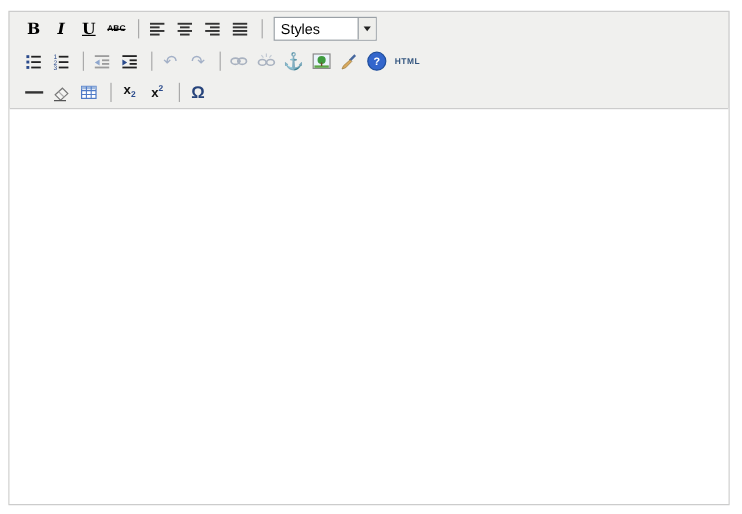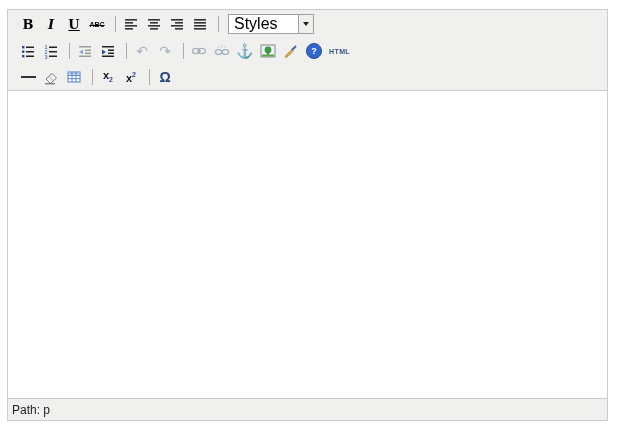--- a/index.html
+++ b/index.html
@@ -18,21 +18,21 @@
   .glyph-disabled{color:#a3b0c7;font-size:14px;line-height:1;}
   .glyph-anchor{color:#1f3b6e;font-size:14px;line-height:1;}
   .glyph-omega{color:#26437b;font-size:14px;font-weight:bold;line-height:1;}
   .b-html{font-size:7px;font-weight:bold;color:#33557f;letter-spacing:0.4px;width:auto;padding:0 2px;}
   .b-hr{width:15px;height:0;border-top:2px solid #333;}
   .subsup{font-size:11px;font-weight:bold;color:#111;line-height:1;}
   .subsup .digit{font-size:7px;font-weight:bold;color:#2b4b8c;}
   .dd{height:20px;box-sizing:border-box;background:#fff;border:1px solid #9aa0a6;display:flex;
     align-items:center;margin-left:4px;cursor:default;}
   .dd-styles{width:86px;} .dd-format{width:81px;}
-  .dd .dd-txt{flex:1;font-size:16px;color:#000;padding-left:5px;white-space:nowrap;overflow:hidden;}
+  .dd .dd-txt{flex:1;font-size:12px;color:#000;padding-left:5px;white-space:nowrap;overflow:hidden;}
   .dd .dd-arrow{width:15px;height:18px;box-sizing:border-box;border-left:1px solid #9aa0a6;
     background:#efefec;display:flex;align-items:center;justify-content:center;}
   .tri{width:0;height:0;border-left:3px solid transparent;border-right:3px solid transparent;
     border-top:4px solid #222;}
   .help-circle{width:14px;height:14px;border-radius:50%;background:#3366cc;border:1px solid #1f4e9c;
     color:#fff;font-size:9px;font-weight:bold;display:flex;align-items:center;justify-content:center;line-height:1;}
   .content{flex:1 1 auto;background:#ffffff;border-top:1px solid #cccccc;}
   .status{flex:0 0 auto;height:22px;box-sizing:border-box;background:#F0F0EE;border-top:1px solid #cccccc;
     display:flex;align-items:center;padding-left:4px;font-size:12px;color:#222;}
   svg{display:block;}
@@ -213,17 +213,14 @@
       <span class="subsup"><span>x</span><sup class="digit">2</sup></span>
     </div>
     <div class="sep"></div>
     <div class="btn">
       <span class="glyph-omega">Ω</span>
     </div>
   </div>
 
   <div class="content"></div>
 
-  <div class="status">
-    <span>Path: p</span>
-  </div>
 
 </div>
 
 </body></html>

